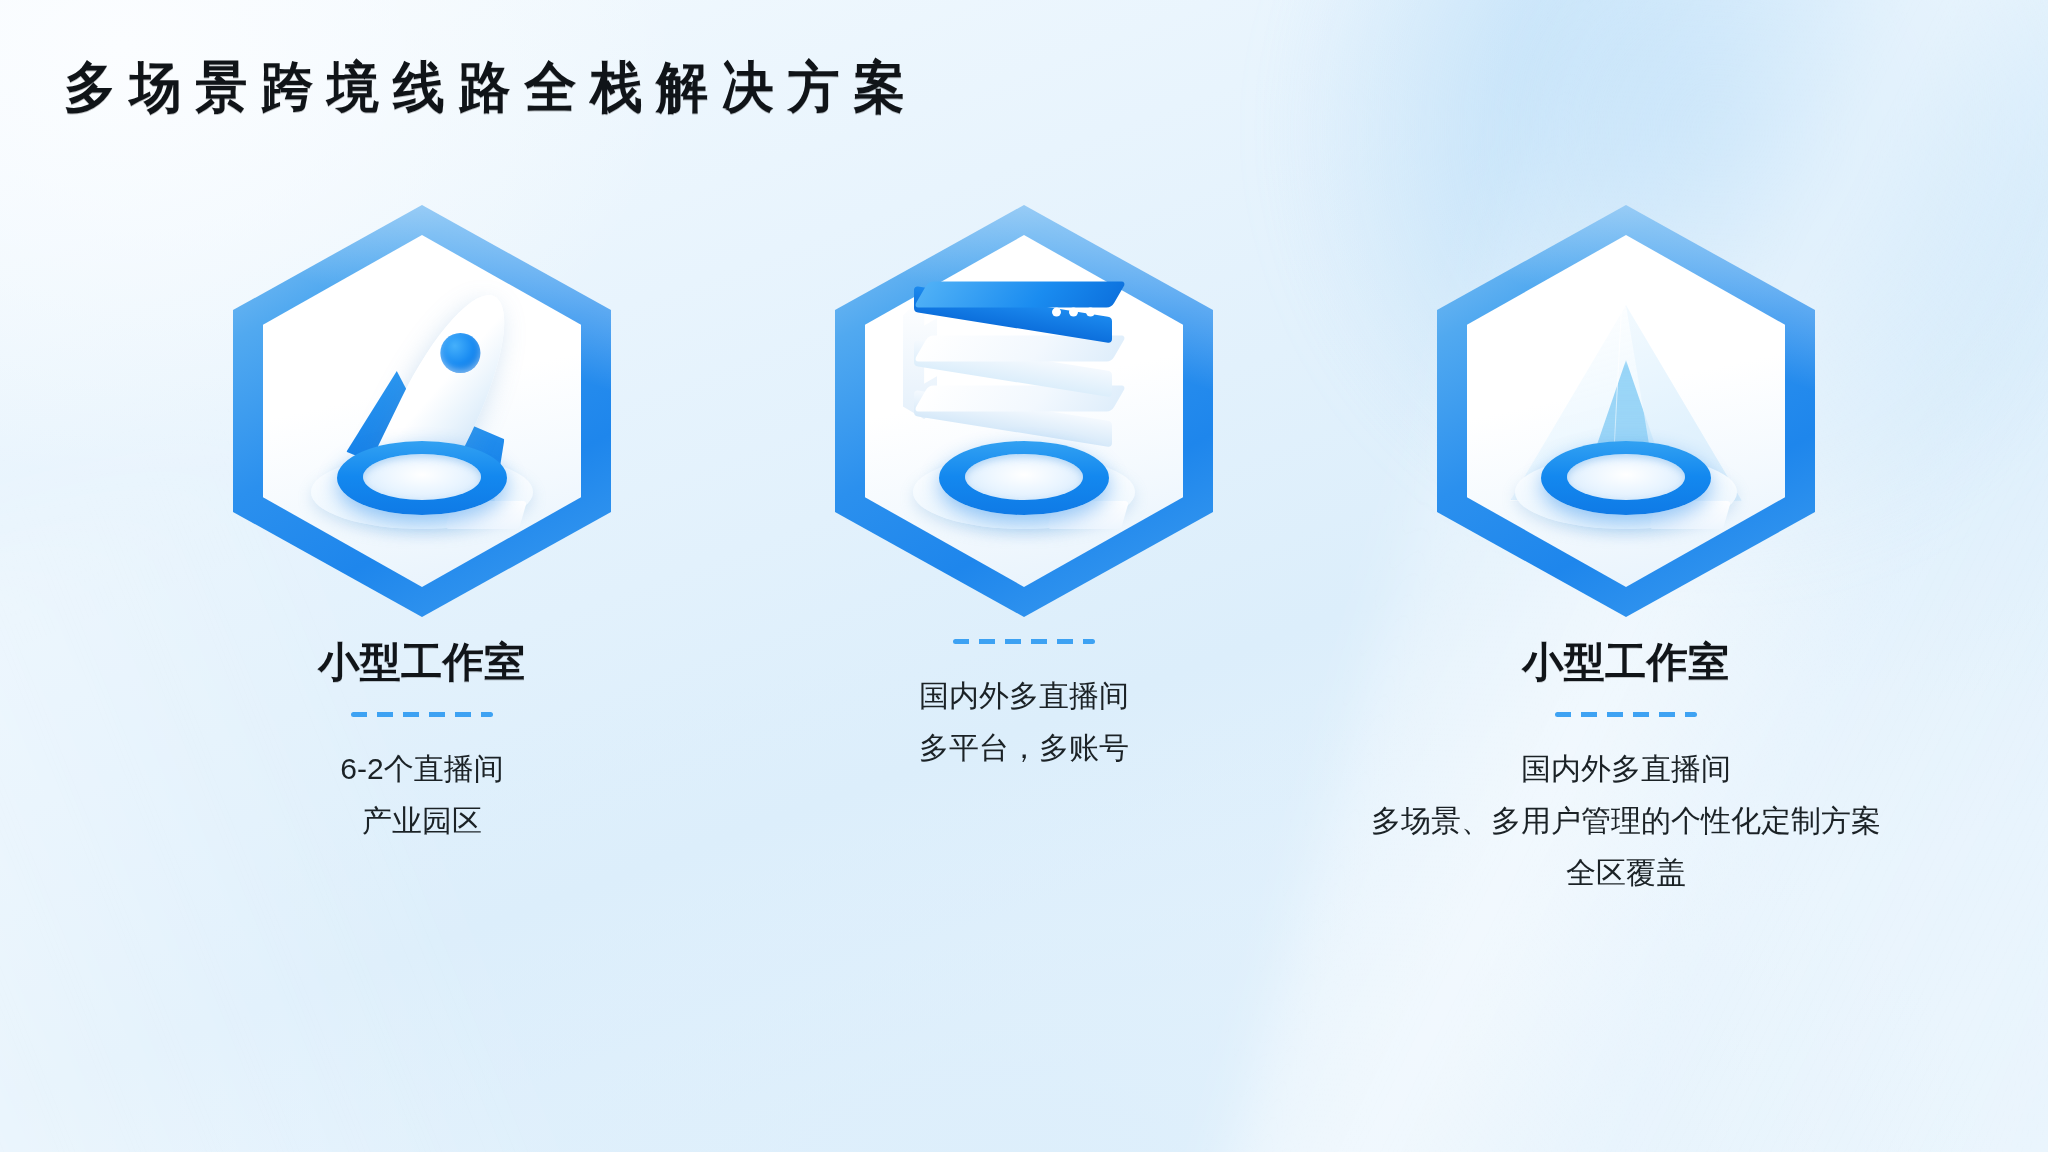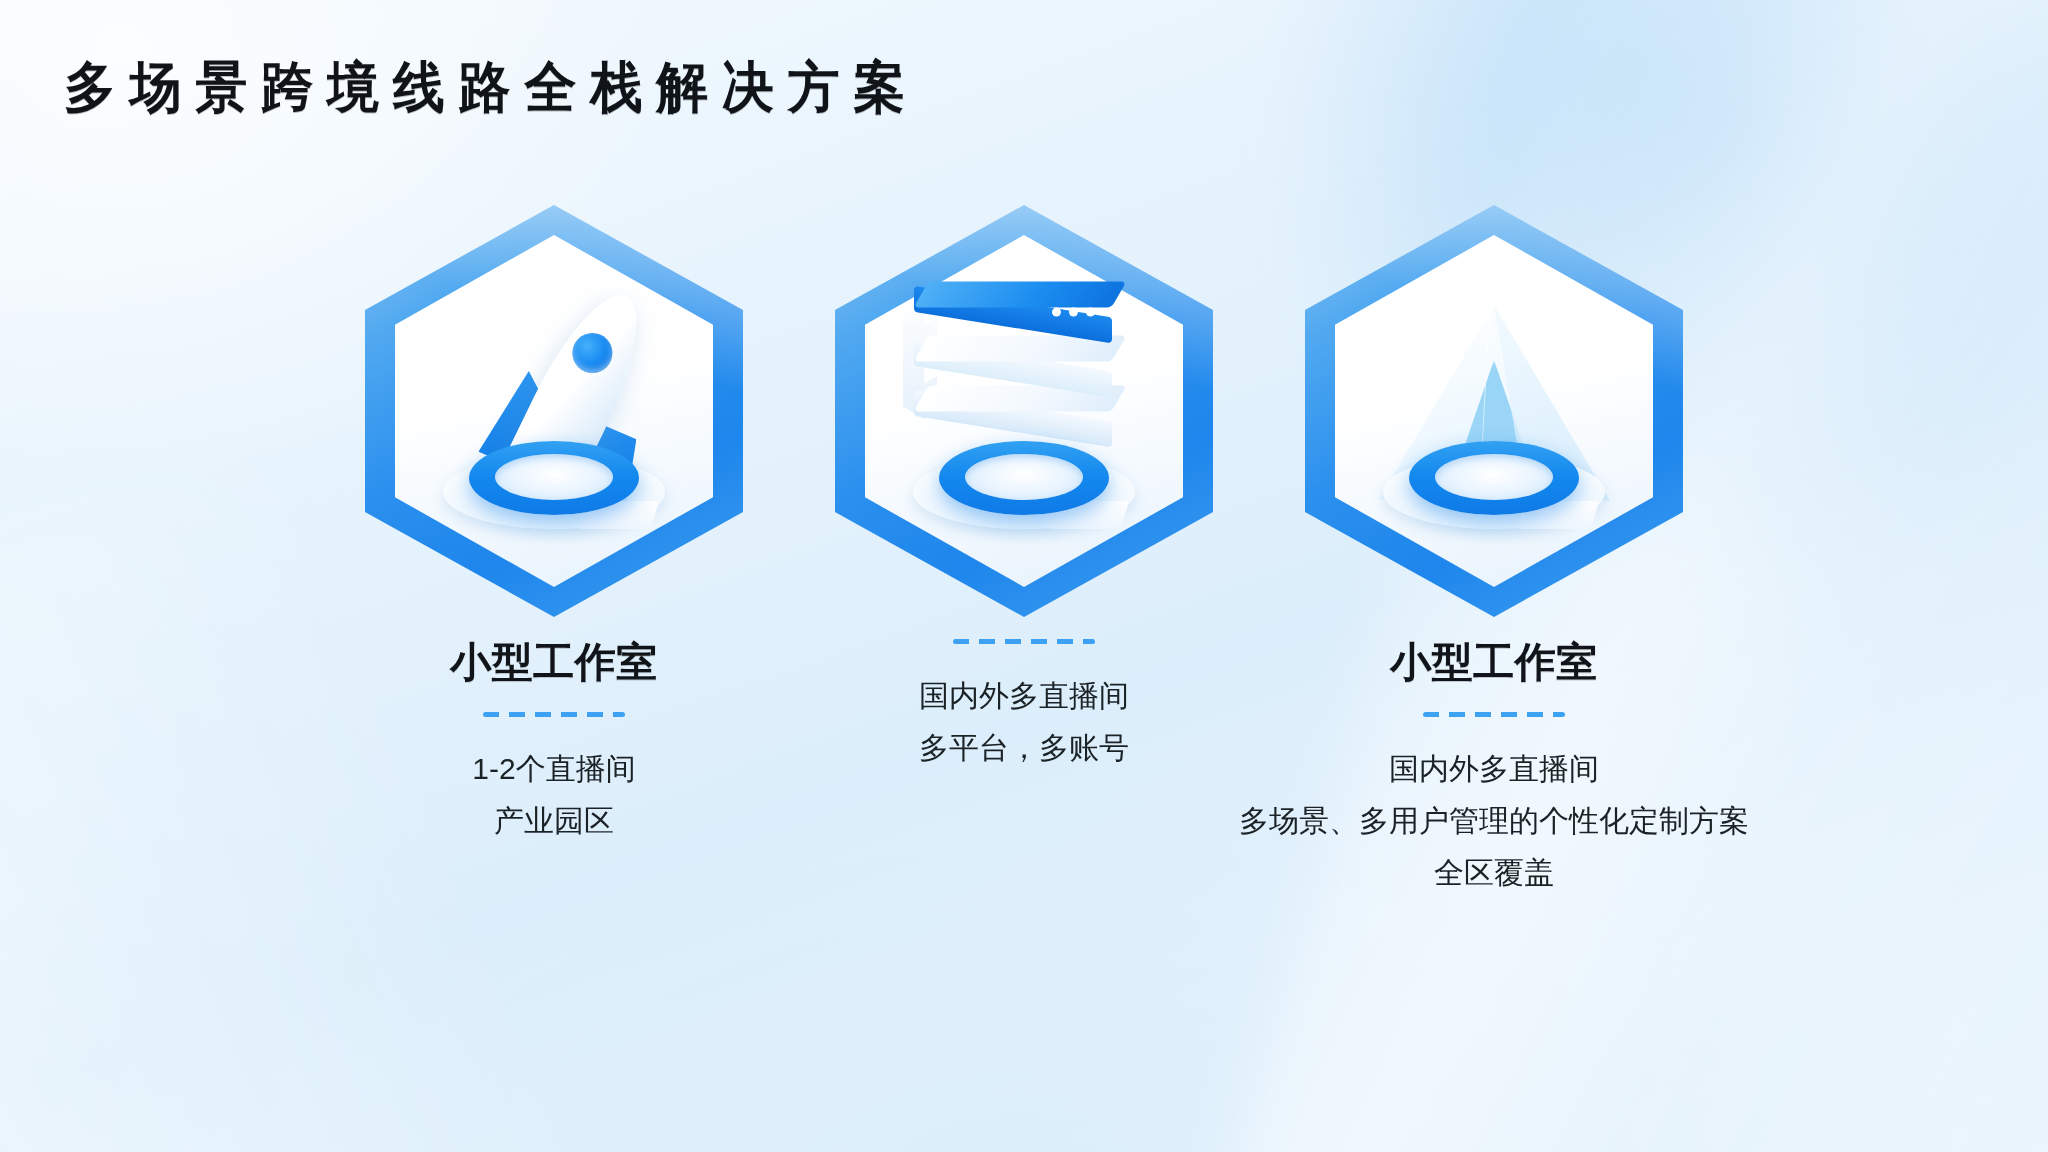--- a/index.html
+++ b/index.html
@@ -75,20 +75,21 @@
   }
 
   
   .cards {
     position: absolute;
     left: 0; right: 0;
     top: 205px;
     display: flex;
     justify-content: center;
     align-items: flex-start;
+    gap: 132px;
     padding: 0 110px;
   }
   .card {
     width: 470px;
     display: flex;
     flex-direction: column;
     align-items: center;
   }
 
   
@@ -353,21 +354,21 @@
       <div class="pedestal">
         <div class="ped-plate"></div>
         <div class="ped-notch"></div>
         <div class="ped-ring"></div>
       </div>
     </div>
 
     <div class="card-title">小型工作室</div>
     <div class="divider"></div>
     <div class="desc">
-      <span class="line">1-2个直播间</span>
+      <span class="line">6-2个直播间</span>
       <span class="line">产业园区</span>
     </div>
   </div>
 
   <div class="card">
     <div class="hex-wrap">
       <div class="hex-outer"></div>
       <div class="hex-inner"></div>
 
       <div class="servers">

